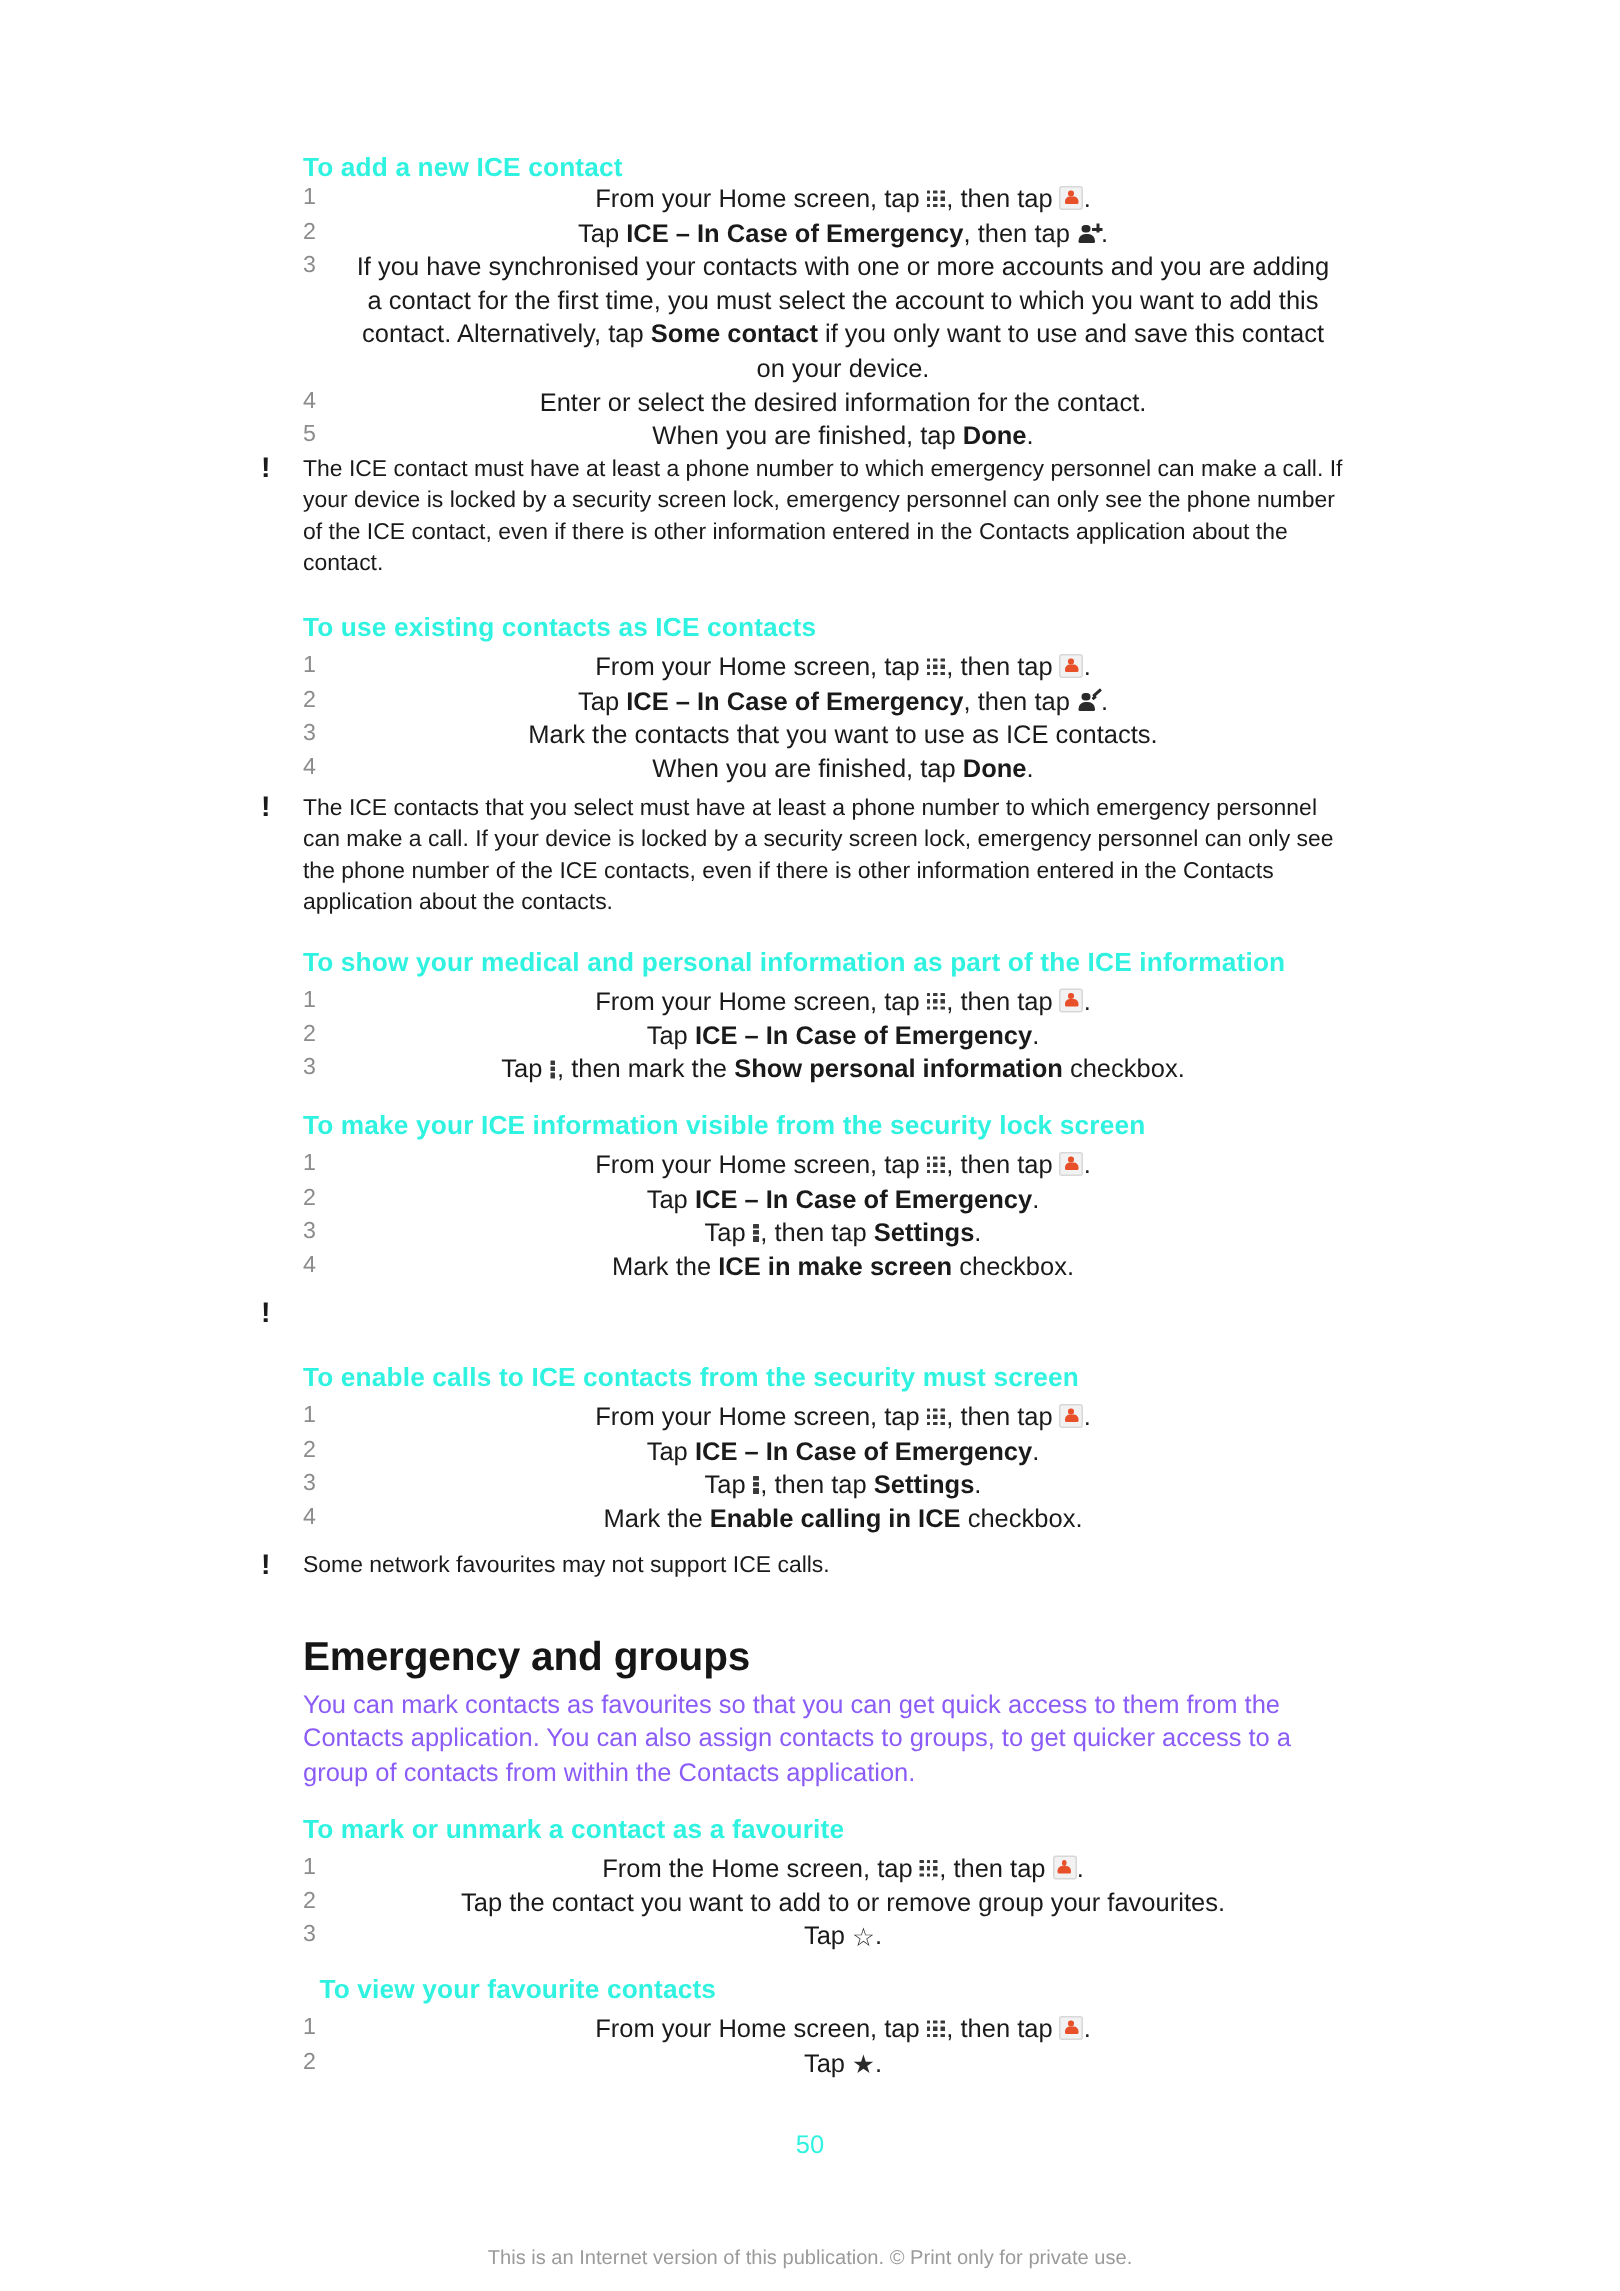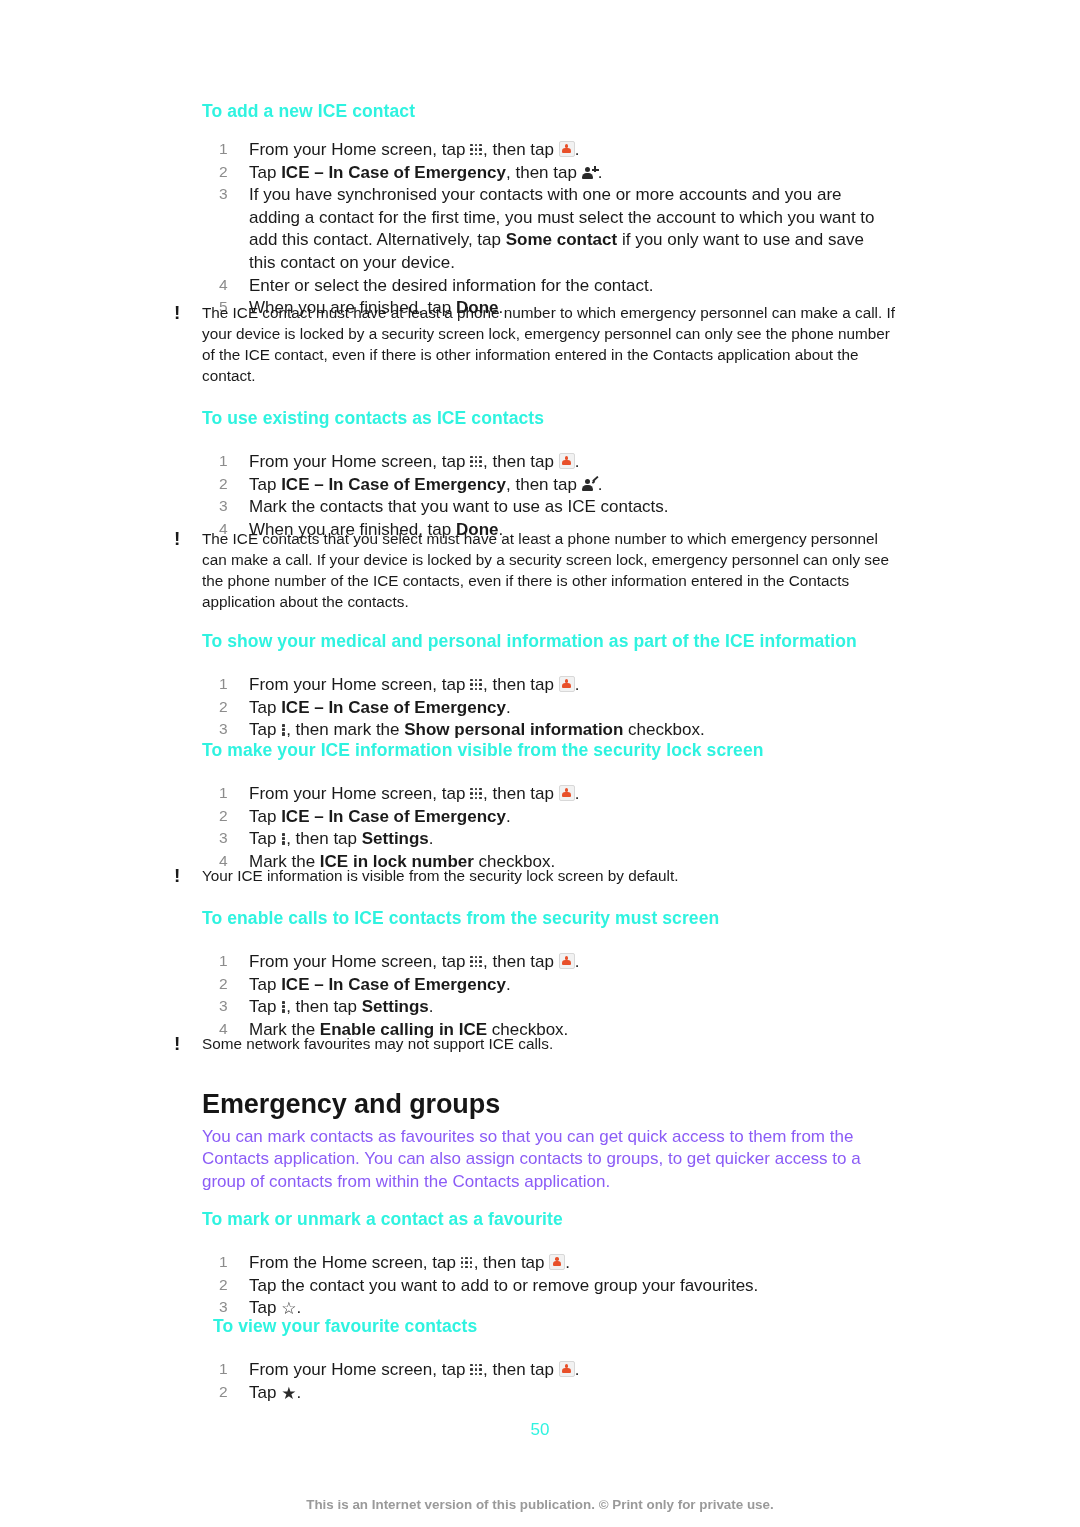--- a/index.html
+++ b/index.html
@@ -60,23 +60,24 @@
   b, strong { font-weight: 700; }
 
   
   .block { position: absolute; }
   .heading-block { left: 202px; }
   .para-block  { left: 202px; width: 690px; }
 
   
   ol.steps {
     list-style: none;
-    margin: 17px;
+    margin: 0;
     padding: 0;
     counter-reset: stepc;
+    text-align: center;
   }
   ol.steps > li {
     counter-increment: stepc;
     position: relative;
     padding-left: 30px;
     margin: 0;
     font-size: 17px;
     line-height: 1.33;
     color: #1a1a1a;
   }
@@ -249,21 +250,20 @@
     font-weight: 400;
   }
   .footer-note {
     position: absolute;
     left: 0;
     top: 1497px;
     width: 1080px;
     text-align: center;
     color: #9a9a9a;
     font-size: 13.4px;
-    font-weight: bold;
   }
 </style>
 </head>
 <body>
 
 <div class="page">
   <div class="content">
 
     <div class="block heading-block" style="top:101px;">
       <h3 class="sub-head">To add a new ICE contact</h3>
@@ -351,29 +351,28 @@
         <li>
           <span>From your Home screen, tap </span><span class="icon ic-appgrid"><i style="left:0;top:0.8px"></i><i style="left:4.6px;top:0.8px"></i><i style="left:9.2px;top:0.8px"></i><i style="left:0;top:5.2px"></i><i style="left:4.6px;top:5.2px"></i><i style="left:9.2px;top:5.2px"></i><i style="left:0;top:9.6px"></i><i style="left:4.6px;top:9.6px"></i><i style="left:9.2px;top:9.6px"></i></span><span>, then tap </span><span class="icon ic-contacts"><span class="head"></span><span class="body"></span></span><span>.</span>
         </li>
         <li>
           <span>Tap </span><b>ICE – In Case of Emergency</b><span>.</span>
         </li>
         <li>
           <span>Tap </span><span class="icon ic-overflow"><i></i><i></i><i></i></span><span>, then tap </span><b>Settings</b><span>.</span>
         </li>
         <li>
-          <span>Mark the </span><b>ICE in lock number</b><span> checkbox.</span>
+          <span>Mark the </span><b>ICE in make screen</b><span> checkbox.</span>
         </li>
       </ol>
     </div>
 
     <div class="block" style="top:866px; left:172px; width:735px;">
       <div class="note-row">
         <span class="bang">!</span>
-        <span class="note-text">Your ICE information is visible from the security lock screen by default.</span>
       </div>
     </div>
 
     <div class="block heading-block" style="top:908px;">
       <h3 class="sub-head">To enable calls to ICE contacts from the security must screen</h3>
     </div>
 
     <div class="block para-block" style="top:934px;">
       <ol class="steps">
         <li>

